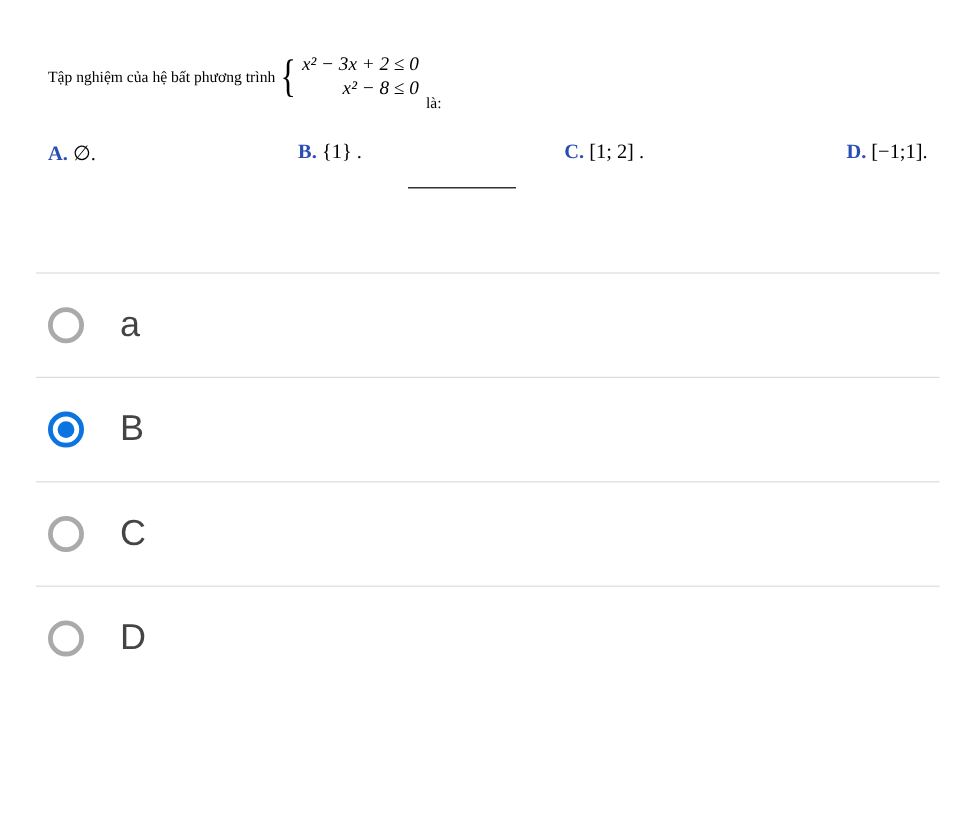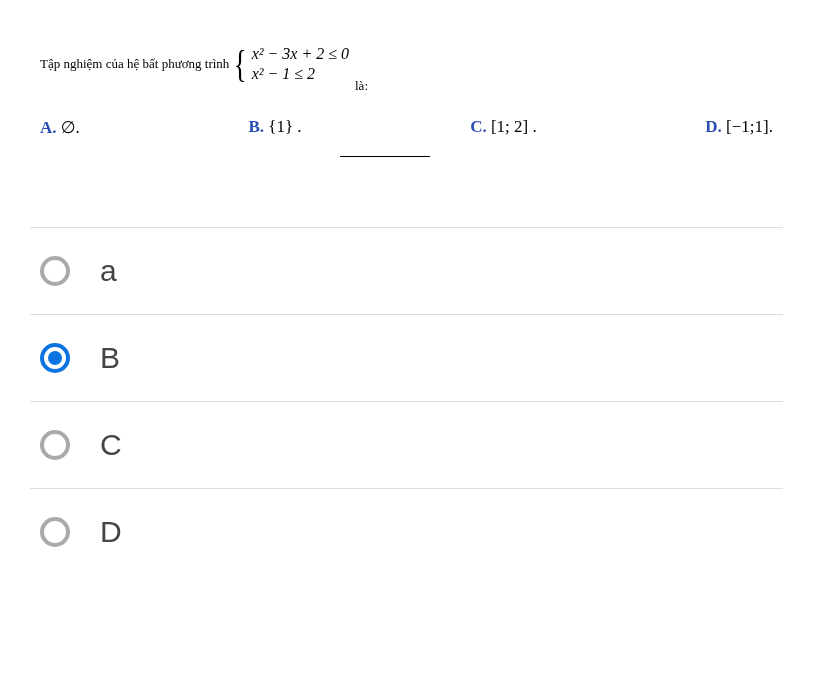--- a/index.html
+++ b/index.html
@@ -25,21 +25,21 @@
   }
   .brace {
     font-size: 38px;
     line-height: 38px;
     font-family: serif;
     margin: 0 2px;
     transform: scaleX(0.7);
   }
   .sys {
     display: inline-block;
-    text-align: left;
+    text-align: right;
     font-style: italic;
     line-height: 20px;
   }
   .sys .line { display:block; }
   .choices-row {
     display: flex;
     justify-content: space-between;
     font-size: 17px;
     padding: 0 0 4px 0;
   }
@@ -94,21 +94,21 @@
 </style>
 </head>
 <body>
 
 <div class="question-area">
   <div class="q-row">
     <span class="q-text">Tập nghiệm của hệ bất phương trình</span>
     <span class="brace">{</span>
     <span class="sys">
       <span class="line">x² − 3x + 2 ≤ 0</span>
-      <span class="line">x² − 1 ≤ 2</span>
+      <span class="line">x² − 8 ≤ 0</span>
     </span>
     <span class="q-text" style="margin-left:6px;margin-top:45px;">là:</span>
   </div>
 
   <div class="choices-row">
     <span class="choice-block">
       <span class="clabel">A.</span>
       <span>∅.</span>
     </span>
     <span class="choice-block">

